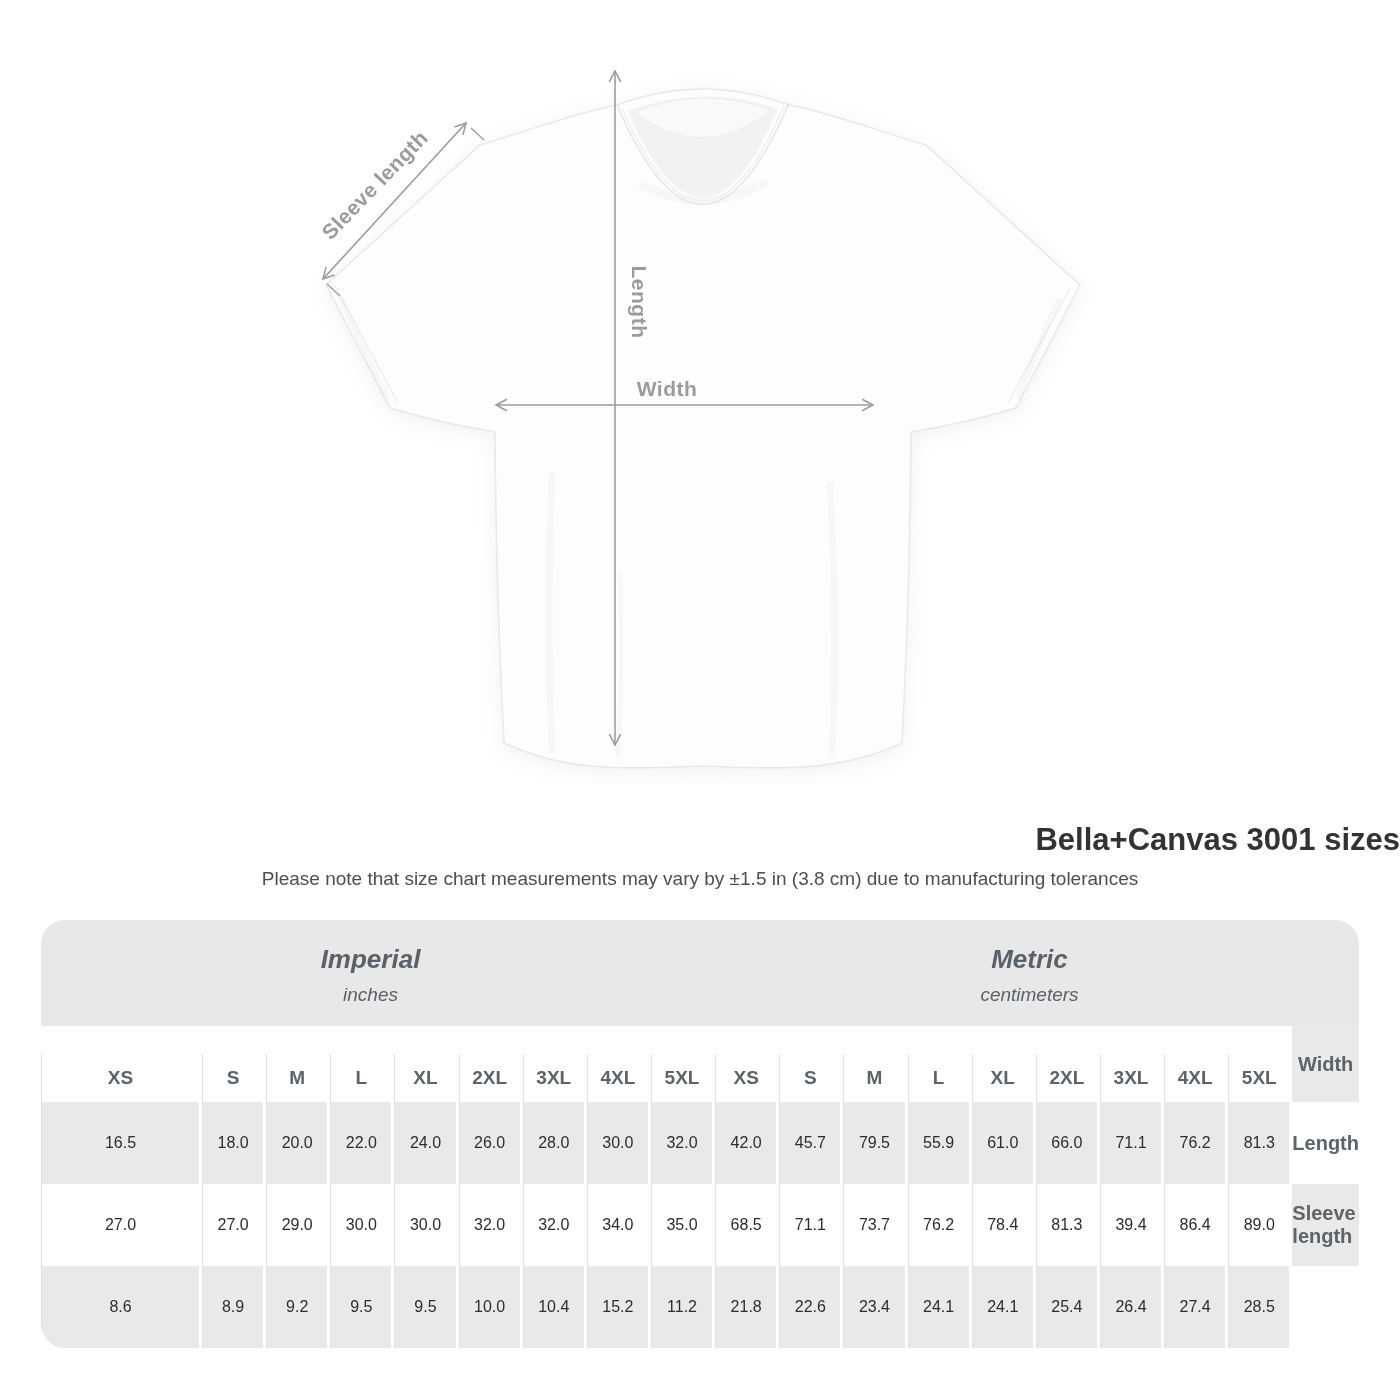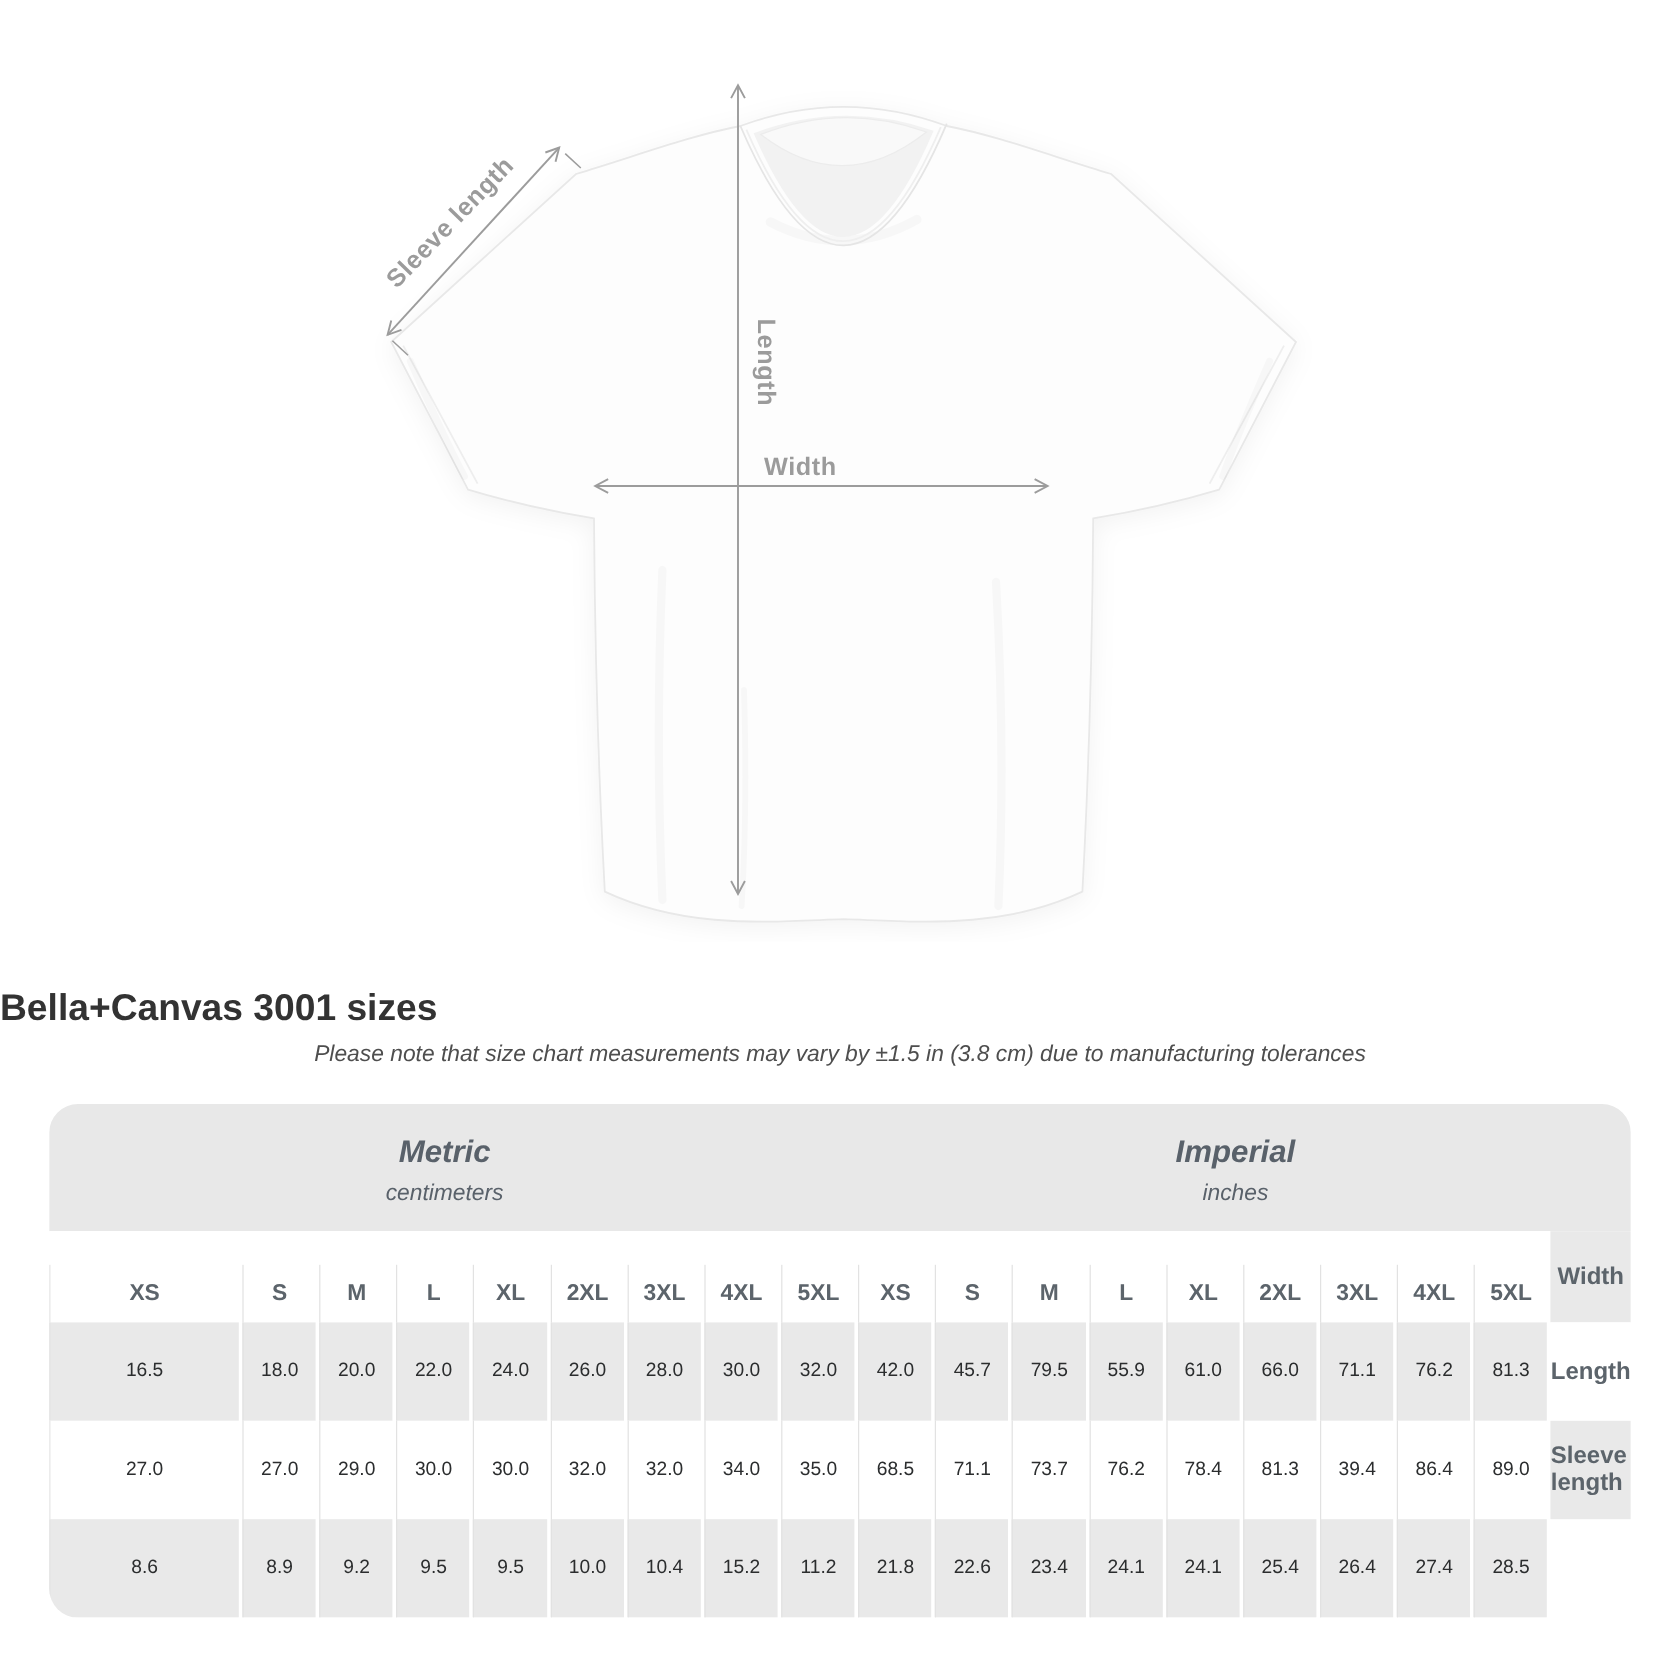--- a/index.html
+++ b/index.html
@@ -11,22 +11,22 @@
   .shirt-svg{position:absolute;left:290px;top:55px;width:820px;height:730px;}
   .shirt{filter:drop-shadow(0 4px 10px rgba(0,0,0,.05));}
   .shirt .body{fill:#fdfdfd;stroke:#e8e8e8;stroke-width:1.5;}
   .soft{fill:none;stroke:rgba(0,0,0,.022);stroke-linecap:round;}
   .seam{fill:none;stroke:#eeeeee;stroke-width:1.5;}
   .dim-line{stroke:#9c9c9c;stroke-width:1.6;fill:none;}
   .tick{stroke:#9c9c9c;stroke-width:1.3;}
   .dim-text{fill:#9b9b9b;font-size:21px;font-weight:bold;letter-spacing:.5px;}
 
   
-  .title{margin:30px 0 0;text-align:left;font-size:31px;font-weight:bold;color:#333333;}
-  .subtitle{margin:10px 0 0;text-align:center;font-style:italic;font-size:19px;color:#4e4e4e;}
+  .title{margin:30px 0 0;text-align:right;font-size:31px;font-weight:bold;color:#333333;}
+  .subtitle{margin:10px 0 0;text-align:center;font-size:19px;color:#4e4e4e;}
 
   
   .table{width:1318px;margin:30px auto 0;border-radius:24px;overflow:hidden;}
   .band{height:106px;background:#e8e8e8;display:flex;}
   .band-half{width:50%;display:flex;flex-direction:column;align-items:center;justify-content:center;gap:9px;padding-top:4px;}
   .band-title{font-size:26px;font-weight:bold;font-style:italic;color:#59616a;}
   .band-sub{font-size:19px;font-style:italic;color:#59616a;}
   .grid{display:grid;grid-template-columns:158px repeat(18,1fr);grid-template-rows:76px 82px 82px 82px;column-gap:3px;background:#fff;}
   .c{display:flex;align-items:center;justify-content:center;background:#ffffff;}
   .c.g{background:#e9e9e9;}
@@ -91,26 +91,26 @@
       <text class="dim-text" x="377" y="341" text-anchor="middle">Width</text>
     </svg>
   </div>
 
   <h1 class="title">Bella+Canvas 3001 sizes</h1>
   <p class="subtitle">Please note that size chart measurements may vary by ±1.5 in (3.8 cm) due to manufacturing tolerances</p>
 
   <div class="table">
     <div class="band">
       <div class="band-half">
+        <div class="band-title">Imperial</div>
+        <div class="band-sub">inches</div>
+      </div>
+      <div class="band-half">
         <div class="band-title">Metric</div>
         <div class="band-sub">centimeters</div>
-      </div>
-      <div class="band-half">
-        <div class="band-title">Imperial</div>
-        <div class="band-sub">inches</div>
       </div>
     </div>
 
     <div class="grid">
 
       <div class="c hdr d">XS</div>
       <div class="c hdr d">S</div>
       <div class="c hdr d">M</div>
       <div class="c hdr d">L</div>
       <div class="c hdr d">XL</div>

